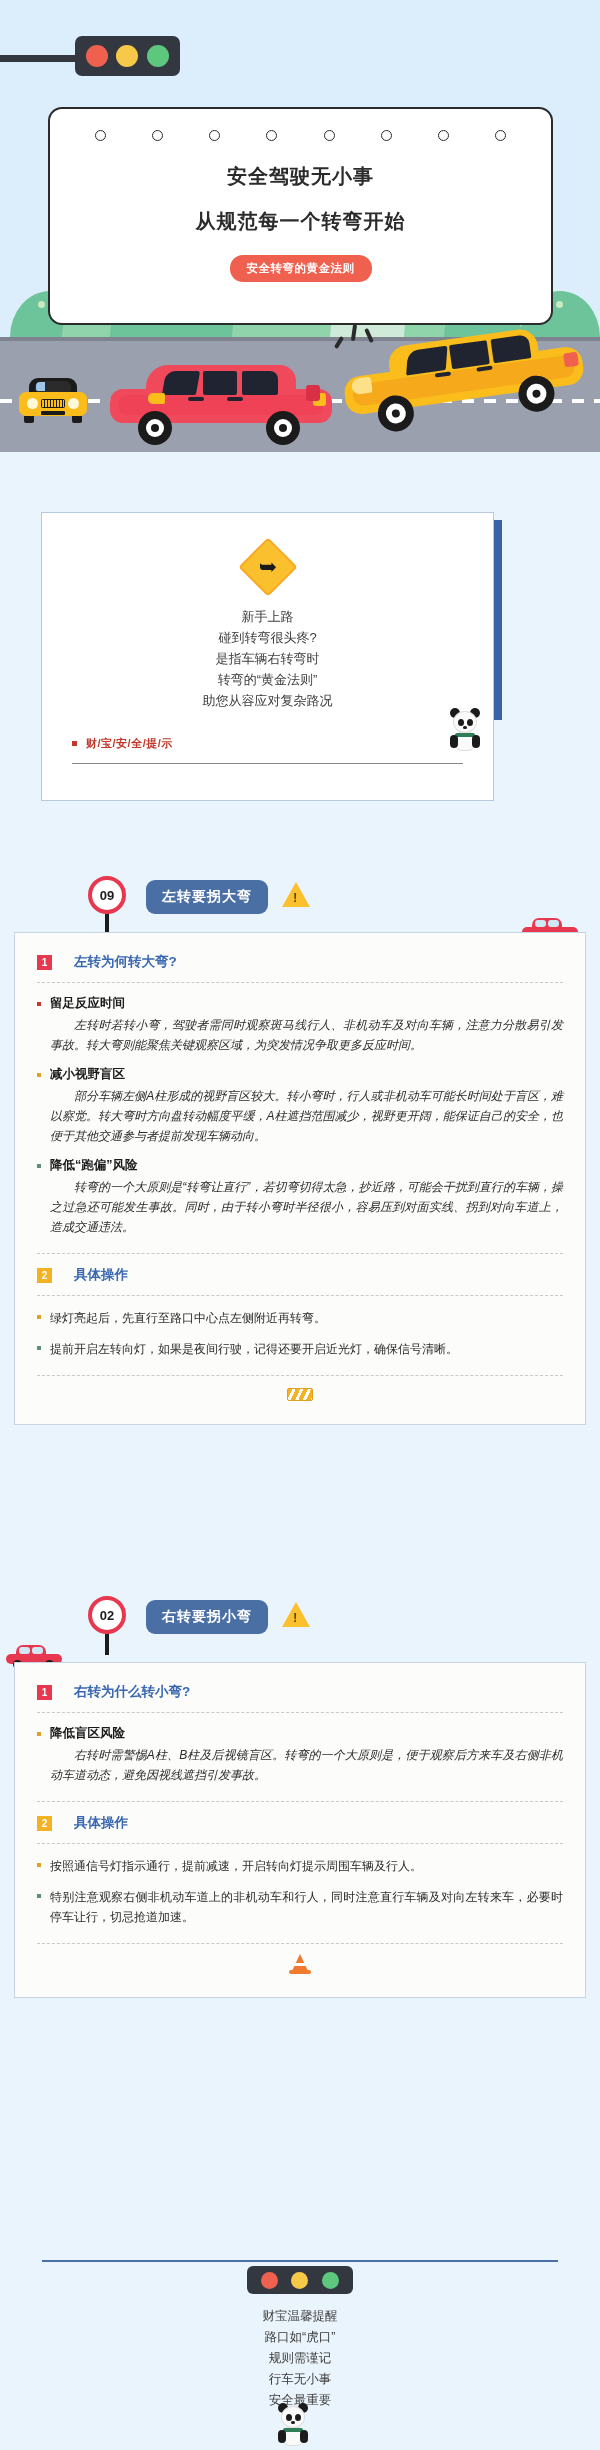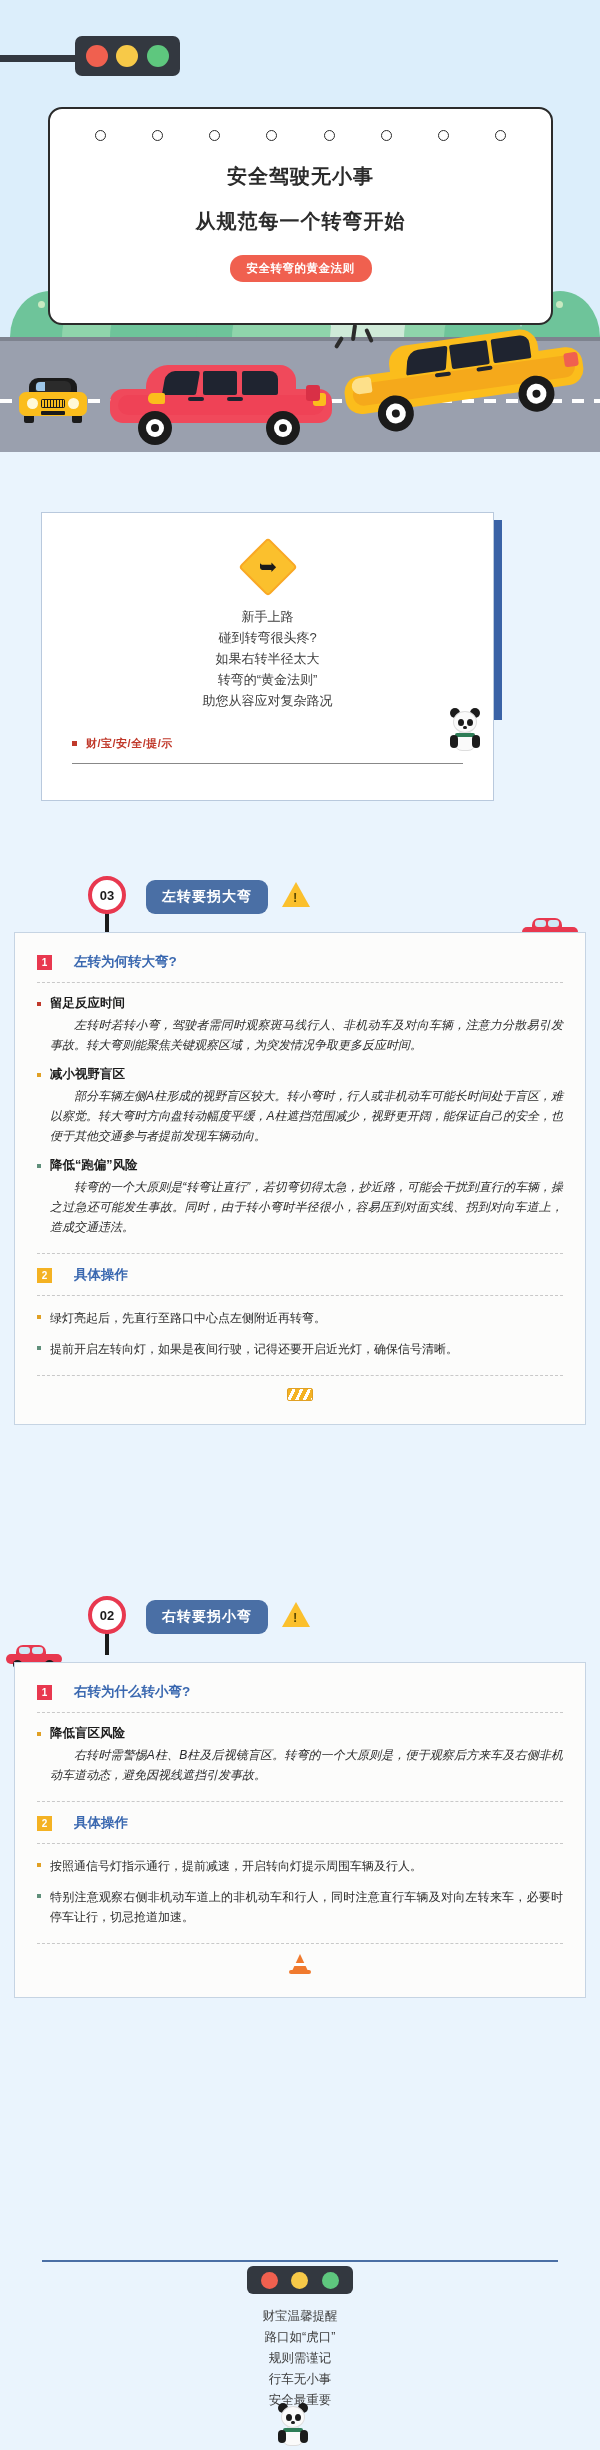--- a/index.html
+++ b/index.html
@@ -250,21 +250,21 @@
 
 <div style="position:absolute;left:0;top:452px;width:600px;height:390px">
   <div class="intro-shadow"></div>
   <div class="intro-card">
     <div class="road-sign">
       <span class="arrow">➥</span>
     </div>
     <div class="intro-lines">
       <p>新手上路</p>
       <p>碰到转弯很头疼?</p>
-      <p>如果右转半径太大</p>
+      <p>是指车辆右转弯时</p>
       <p>转弯的“黄金法则”</p>
       <p>助您从容应对复杂路况</p>
     </div>
     <div class="intro-tag-row">
       <span class="intro-tag">财/宝/安/全/提/示</span>
     </div>
     <div class="intro-rule"></div>
     <div style="height:36px"></div>
   </div>
 
@@ -277,21 +277,21 @@
     <div style="position:absolute;left:22px;top:12px;width:6px;height:7px;background:#1b1b1b;border-radius:50%"></div>
     <div style="position:absolute;left:18px;top:19px;width:4px;height:3px;background:#1b1b1b;border-radius:2px"></div>
     <div style="position:absolute;left:10px;top:26px;width:20px;height:4px;background:#2e7d57;border-radius:2px"></div>
     <div style="position:absolute;left:5px;top:28px;width:8px;height:13px;background:#1b1b1b;border-radius:4px"></div>
     <div style="position:absolute;left:27px;top:28px;width:8px;height:13px;background:#1b1b1b;border-radius:4px"></div>
   </div>
 </div>
 
 <div class="sec-head" style="top:880px">
   <div class="sign-post"></div>
-  <div class="sign-round">03</div>
+  <div class="sign-round">09</div>
   <div class="sec-pill">左转要拐大弯</div>
   <div class="warn-tri">
       <span>!</span>
     </div>
 </div>
 
 <div class="side-car" style="left:522px;top:918px">
   <div style="position:absolute;left:10px;top:0;width:30px;height:10px;background:#e8384f;border-radius:7px 7px 0 0"></div>
   <div style="position:absolute;left:13px;top:2px;width:11px;height:7px;background:#cfe8f5;border-radius:3px"></div>
   <div style="position:absolute;left:26px;top:2px;width:11px;height:7px;background:#cfe8f5;border-radius:3px"></div>

